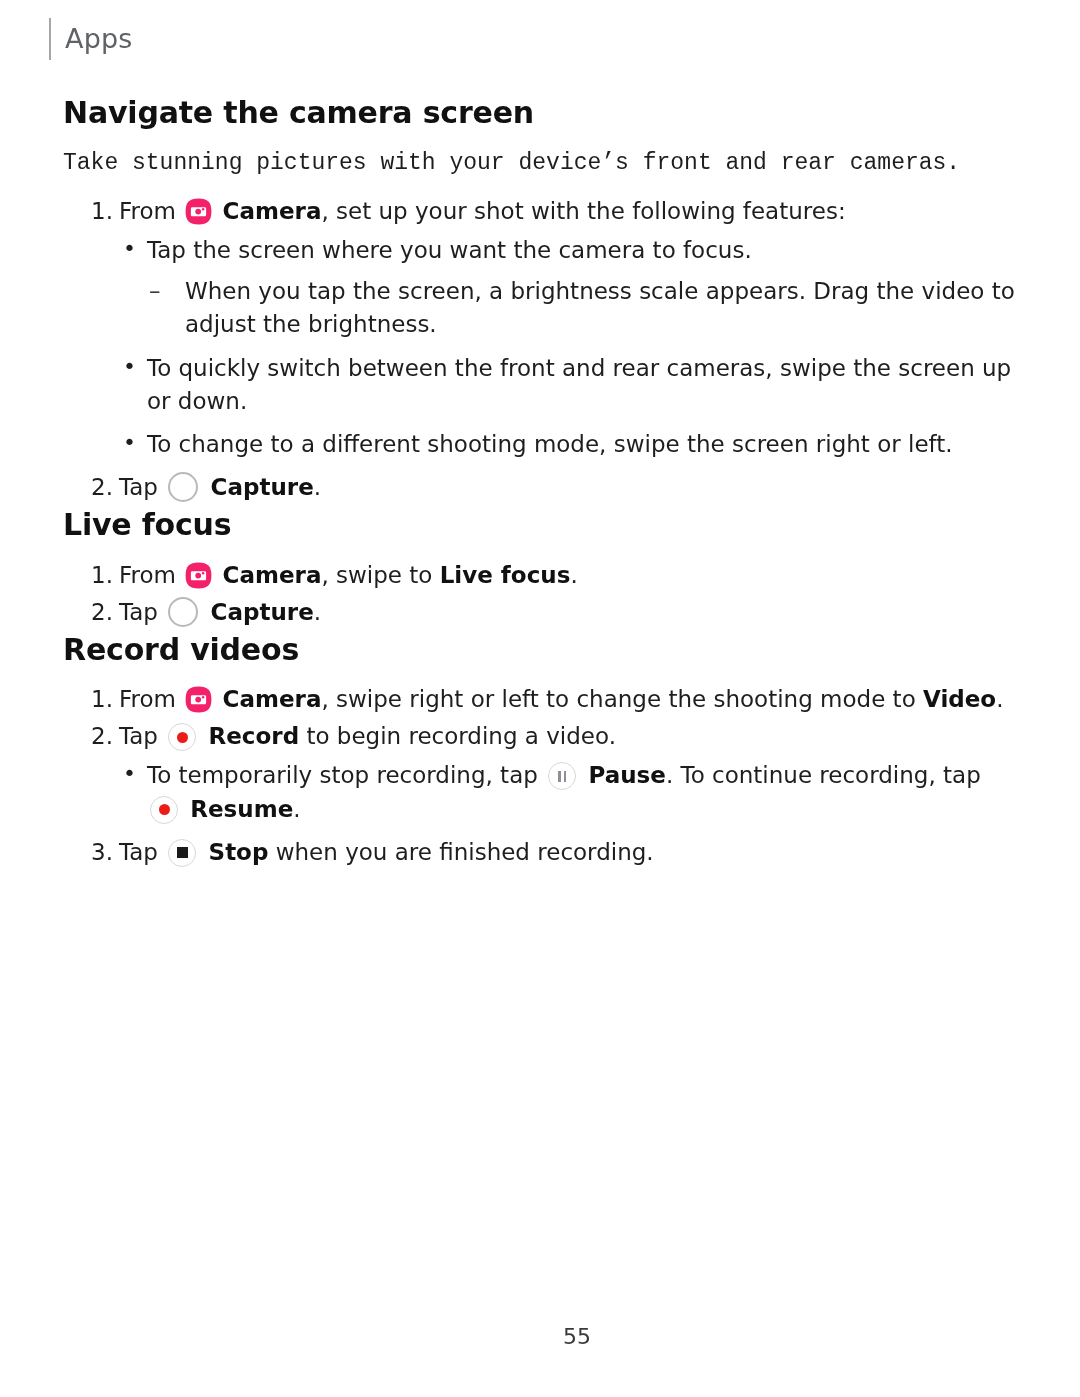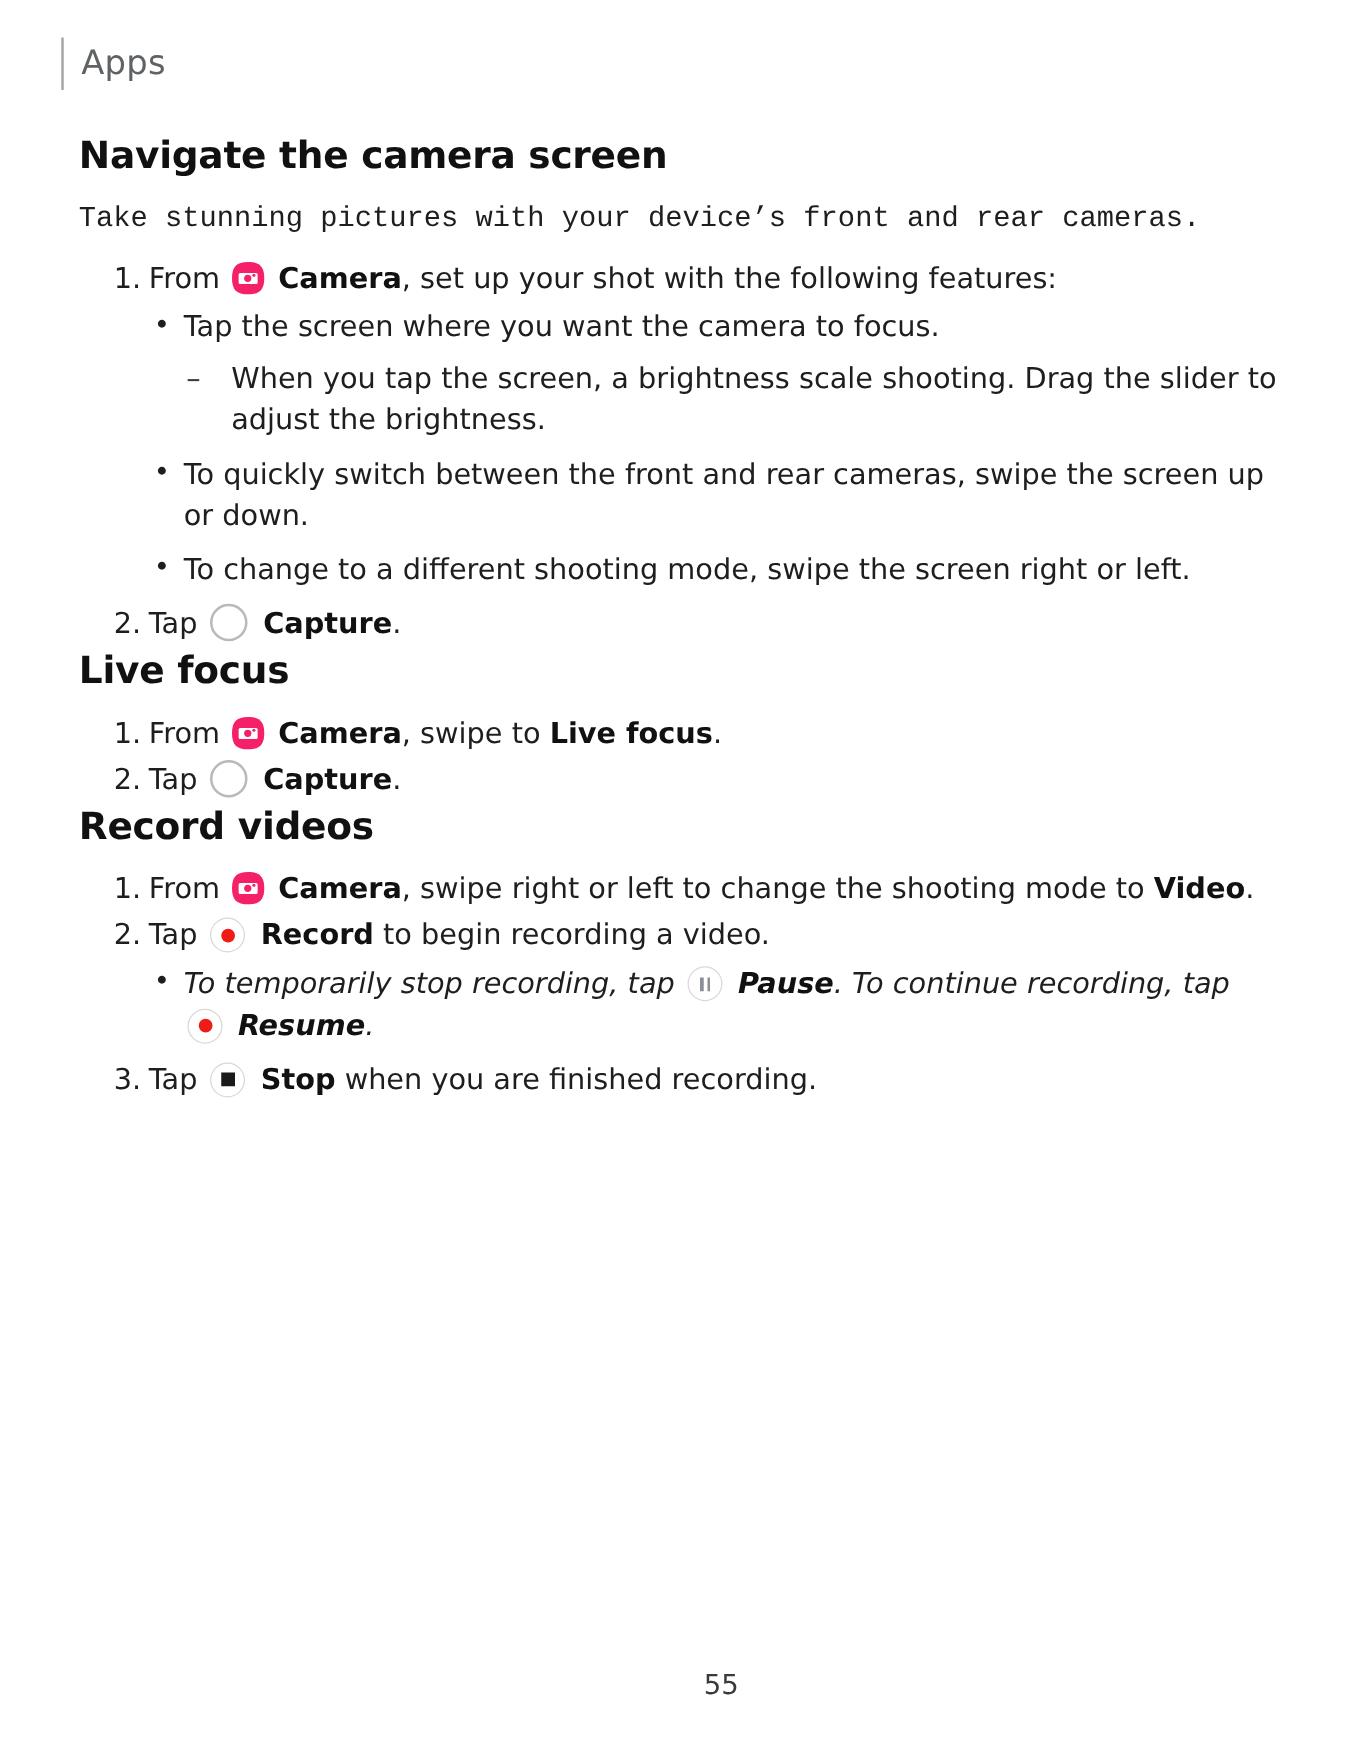--- a/index.html
+++ b/index.html
@@ -15,21 +15,20 @@
     color: #1b1b1b;
     overflow: hidden;
   }
 
   .page {
     position: relative;
     width: 1080px;
     height: 1375px;
     box-sizing: border-box;
     padding: 0;
-    margin-top: 12px;
   }
 
   
   .header {
     position: absolute;
     top: 18px;
     left: 49px;
     display: flex;
     align-items: center;
     height: 42px;
@@ -139,21 +138,21 @@
   ul.dashes > li::before {
     content: "\2013";
     position: absolute;
     left: 2px;
     top: 0;
     font-size: 23px;
     color: #3a3a3a;
   }
 
   .sub-indent { margin-left: 34px; }
-  .sub-indent2 { margin-left: 36px; font-style: italic; }
+  .sub-indent2 { margin-left: 36px; }
 
   b, .bold { font-weight: 700; color: #111111; }
 
   
   .icn {
     display: inline-block;
     vertical-align: -5px;
     position: relative;
   }
 
@@ -292,21 +291,21 @@
             <circle cx="18.1" cy="11.2" r="1.25" fill="#F4206A"></circle>
           </svg>
         </span>
         <span class="bold">Camera</span><span>, set up your shot with the following features:</span>
 
         <ul class="bullets sub-indent">
           <li>
             <span>Tap the screen where you want the camera to focus.</span>
             <ul class="dashes">
               <li>
-                <span>When you tap the screen, a brightness scale shooting. Drag the slider to adjust the brightness.</span>
+                <span>When you tap the screen, a brightness scale appears. Drag the video to adjust the brightness.</span>
               </li>
             </ul>
           </li>
 
           <li>
             <span>To quickly switch between the front and rear cameras, swipe the screen up or down.</span>
           </li>
 
           <li>
             <span>To change to a different shooting mode, swipe the screen right or left.</span>

